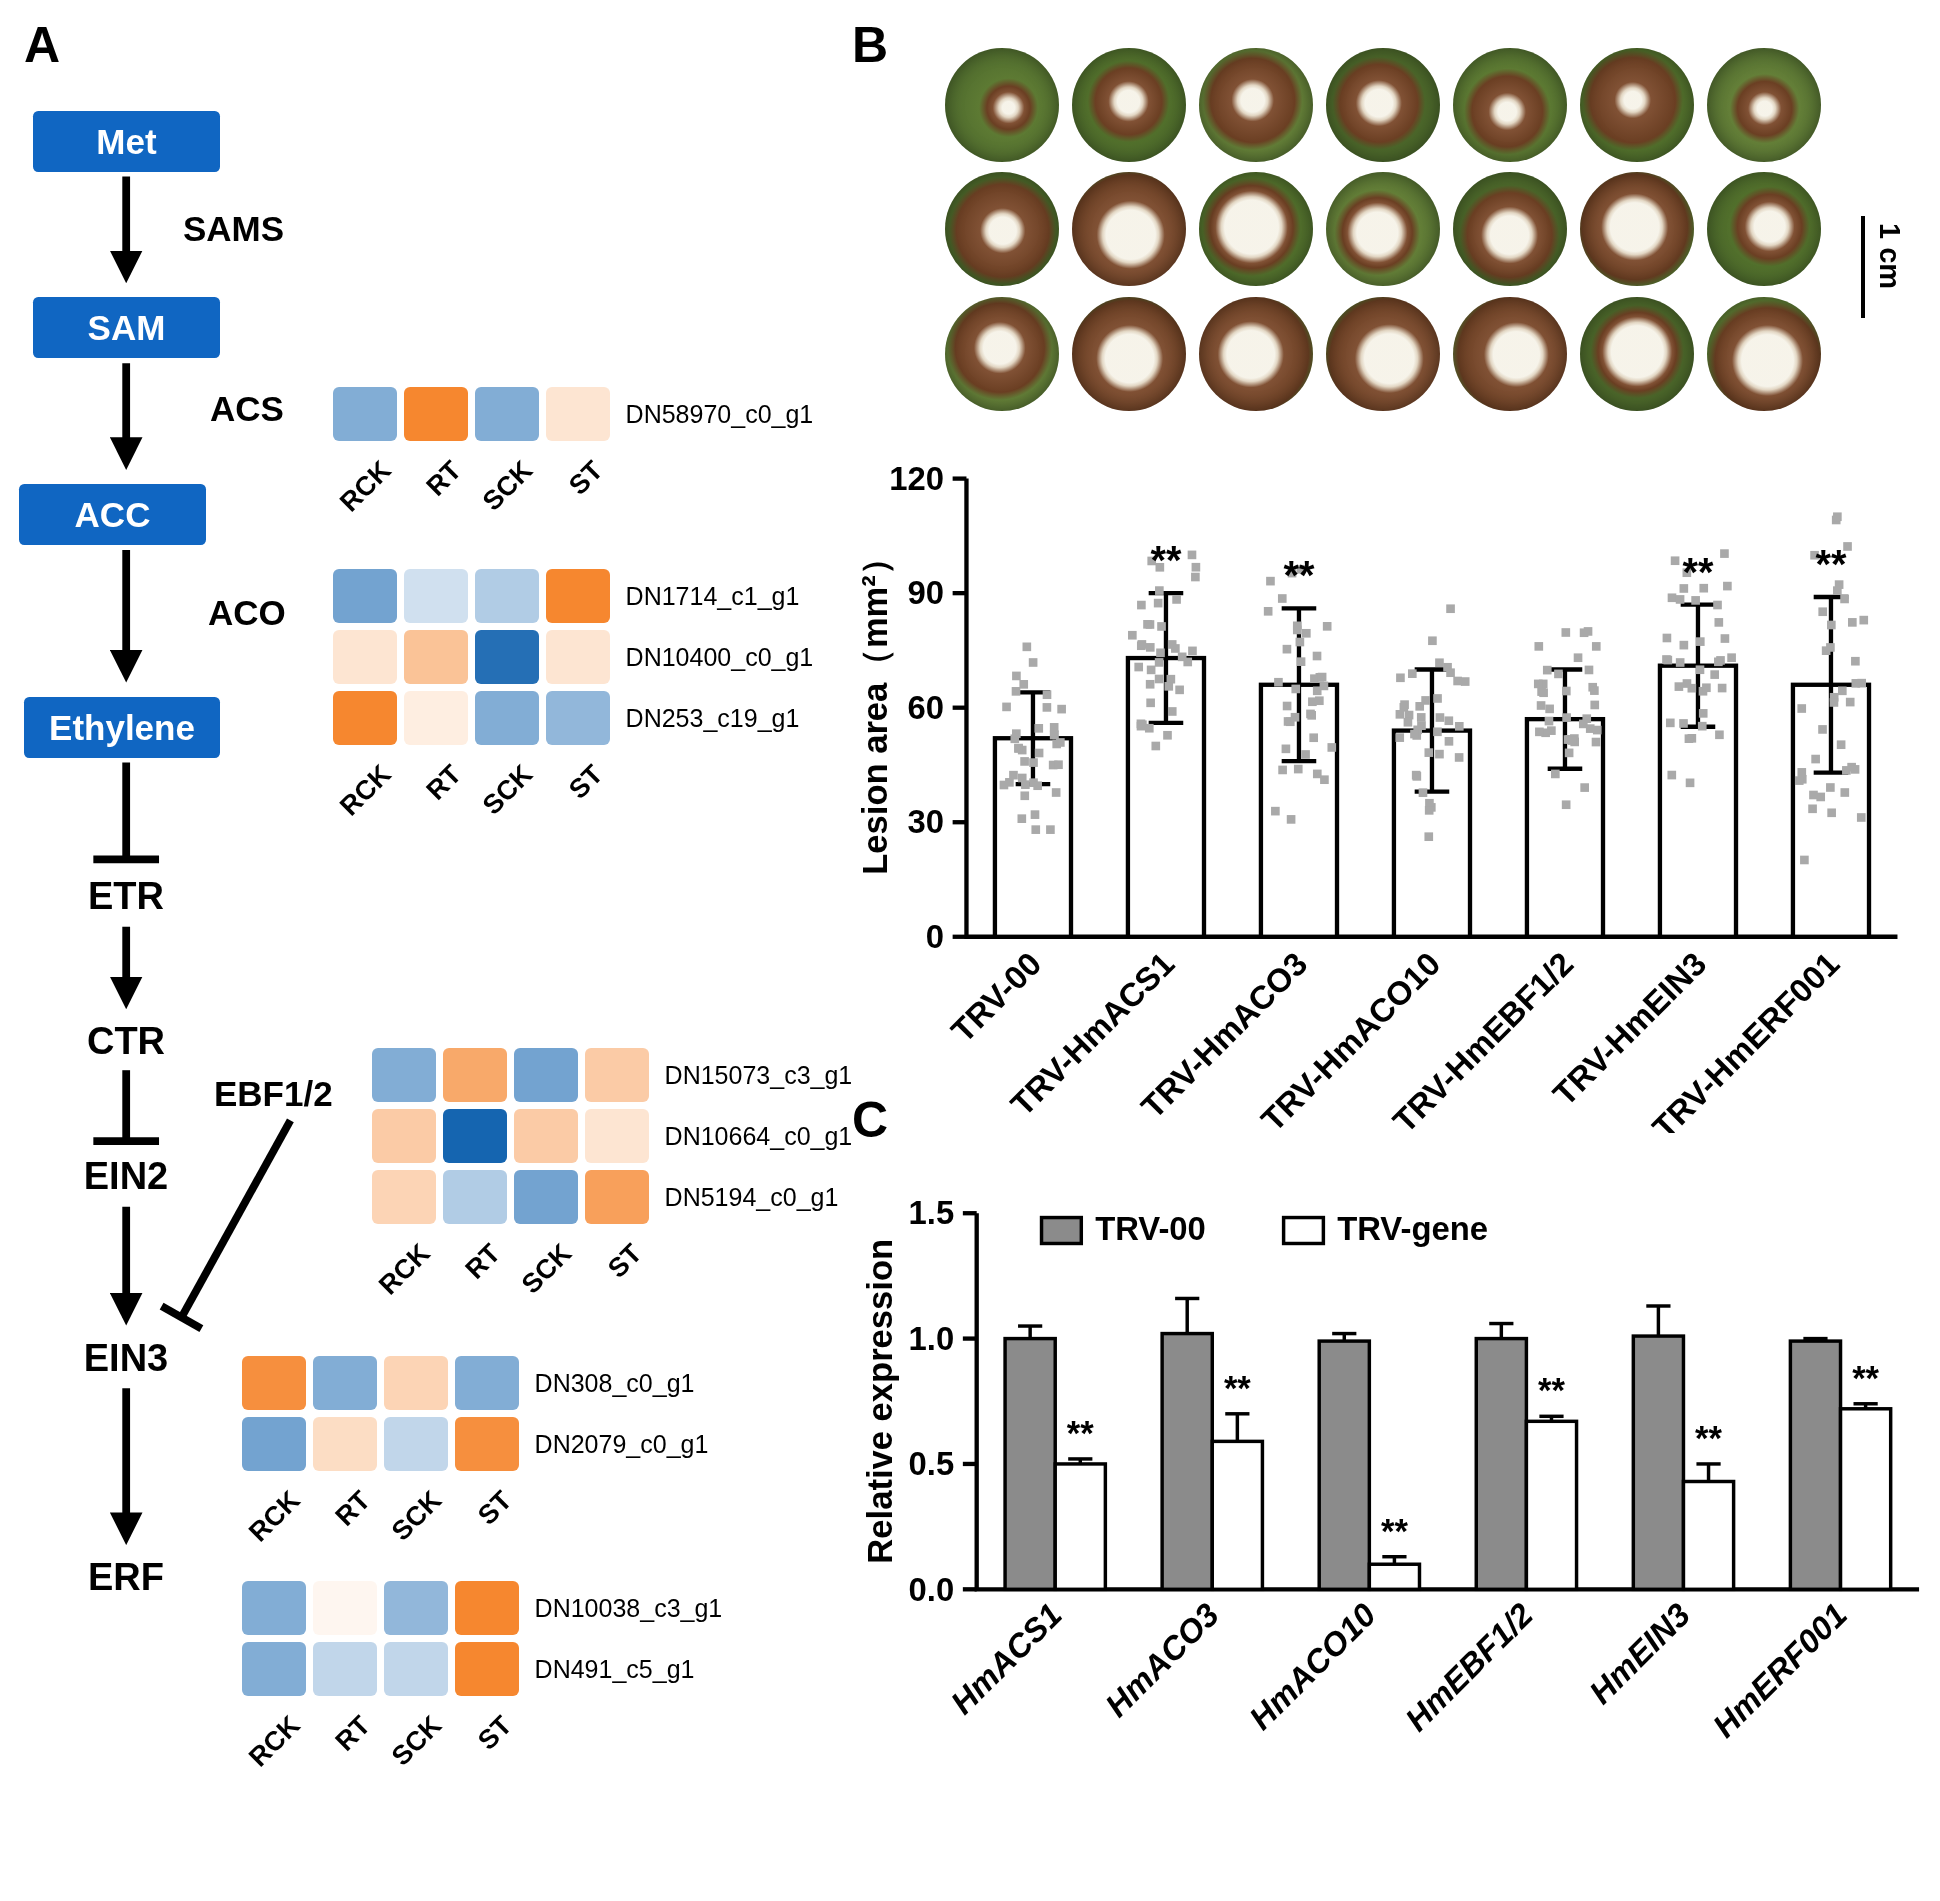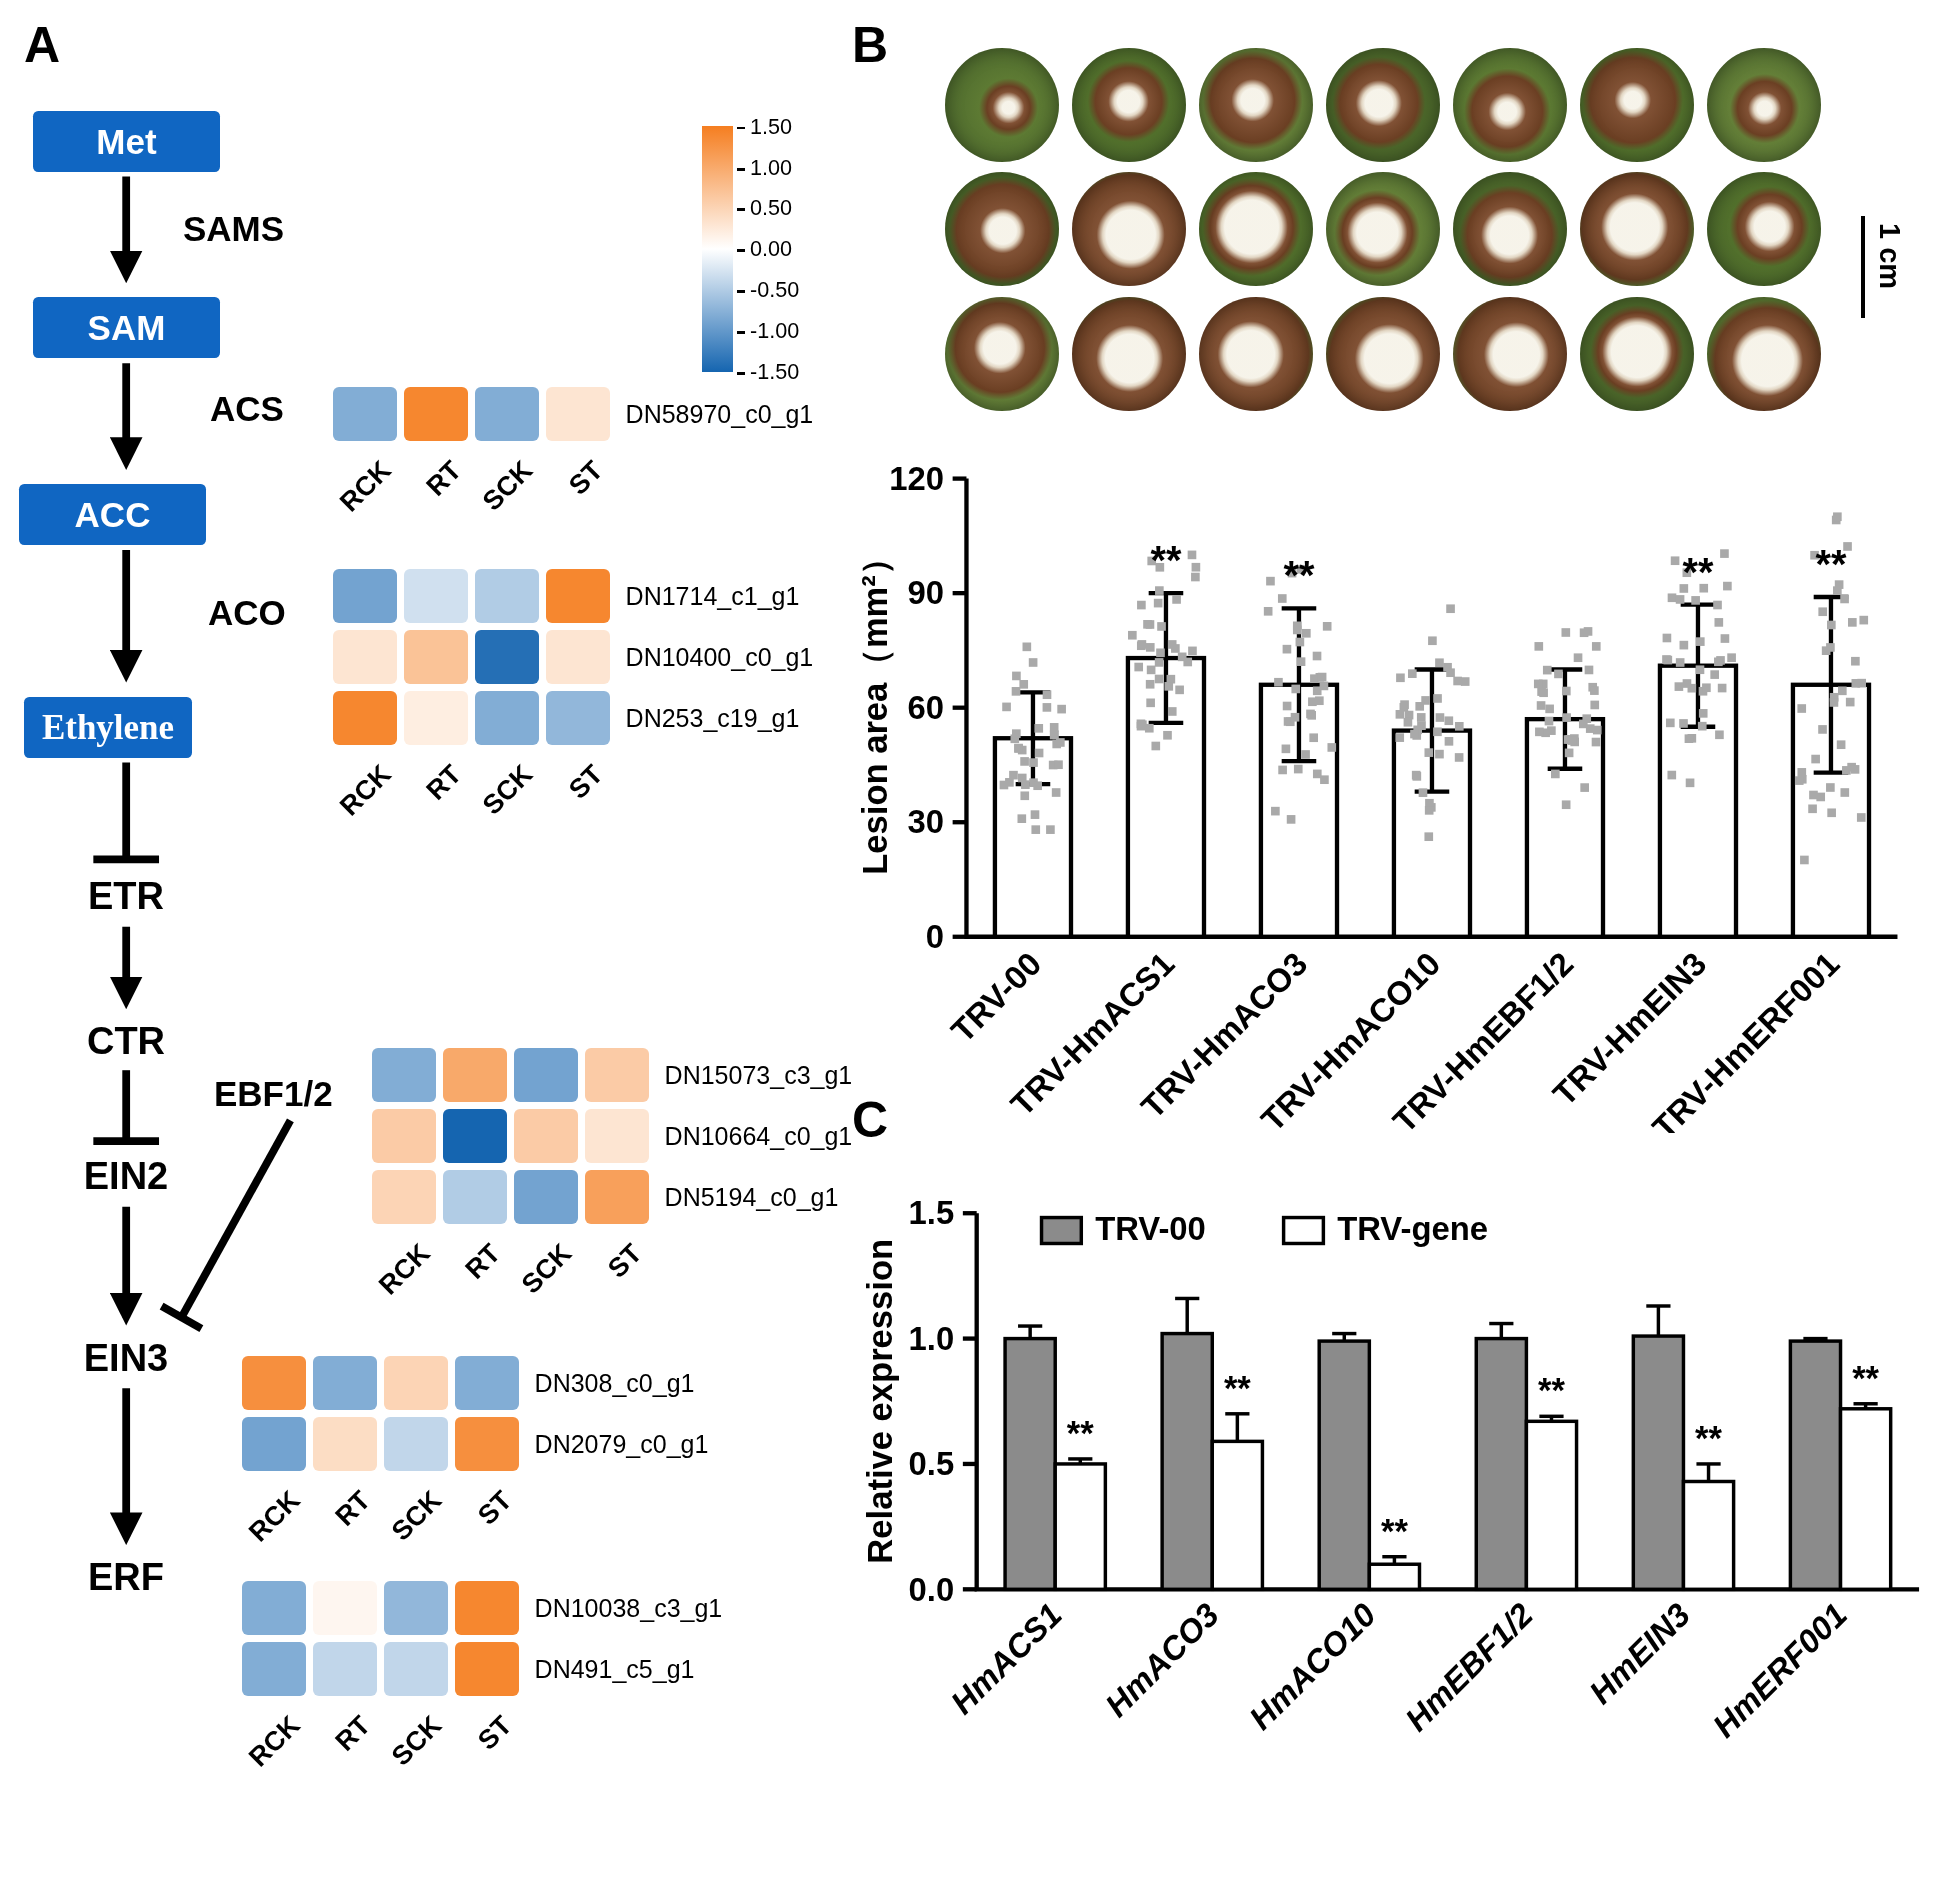--- a/index.html
+++ b/index.html
@@ -65,43 +65,33 @@
       <path d="M146,1396 L146,1524" marker-end="url(#arrow)"></path>
       <path d="M146,1606 L146,1778" marker-end="url(#arrow)"></path>
       <path d="M336,1296 L210,1524"></path>
       <path d="M187,1511 L233,1537"></path>
     </g>
   </svg>
 
   <div class="pbox" style="left: 33px; top: 111px; background: rgb(16, 102, 194);">Met</div>
   <div class="pbox" style="left: 33px; top: 297px; background: rgb(16, 102, 194);">SAM</div>
   <div class="pbox" style="left: 19px; top: 484px; background: rgb(16, 102, 194);">ACC</div>
-  <div class="pbox" style="left: 24px; top: 697px; width: 168px; background: rgb(16, 102, 194); font-family: Liberation Serif, serif;">Ethylene</div>
+  <div class="pbox" style="left: 24px; top: 697px; width: 196px; background: rgb(16, 102, 194);">Ethylene</div>
 
   <div class="pnode" style="left:31px;top:875px">ETR</div>
   <div class="pnode" style="left:31px;top:1020px">CTR</div>
   <div class="pnode" style="left:31px;top:1155px">EIN2</div>
   <div class="pnode" style="left:31px;top:1337px">EIN3</div>
   <div class="pnode" style="left:31px;top:1556px">ERF</div>
 
   <div class="penz" style="left:183px;top:209px">SAMS</div>
   <div class="penz" style="left:210px;top:389px">ACS</div>
   <div class="penz" style="left:208px;top:593px">ACO</div>
   <div class="penz" style="left:214px;top:1074px">EBF1/2</div>
 
-  <div class="colorbar">
-    <div class="cb-grad" style="background: linear-gradient(rgb(245, 126, 32), rgb(255, 255, 255) 50%, rgb(21, 101, 176));"></div>
-  <div class="cb-tick" style="top: -10.4px;">1.50</div>
-      <div class="cb-tick" style="top: 31px;">1.00</div>
-      <div class="cb-tick" style="top: 71px;">0.50</div>
-      <div class="cb-tick" style="top: 112px;">0.00</div>
-      <div class="cb-tick" style="top: 153px;">-0.50</div>
-      <div class="cb-tick" style="top: 194px;">-1.00</div>
-      <div class="cb-tick" style="top: 235px;">-1.50</div>
-    </div>
 
   <div class="hm-block" style="left:333px;top:387px">
       <div class="hm-row">
         <div class="hm-cell" style="background: rgb(130, 173, 213);"></div>
         <div class="hm-cell" style="background: rgb(246, 135, 47);"></div>
         <div class="hm-cell" style="background: rgb(130, 173, 213);"></div>
         <div class="hm-cell" style="background: rgb(253, 229, 210);"></div>
         <span class="gene-label">DN58970_c0_g1</span>
       </div>
       <div class="hm-cols">

